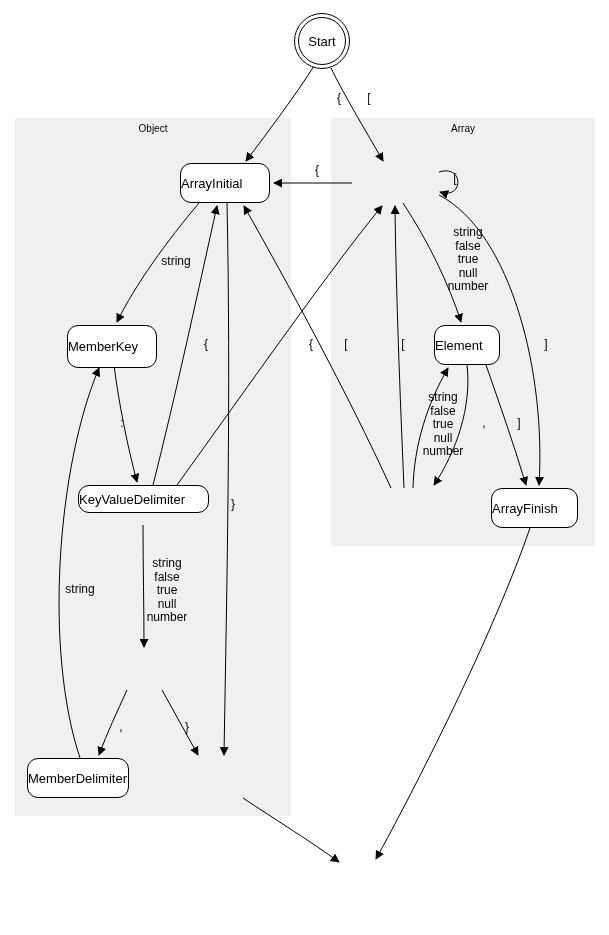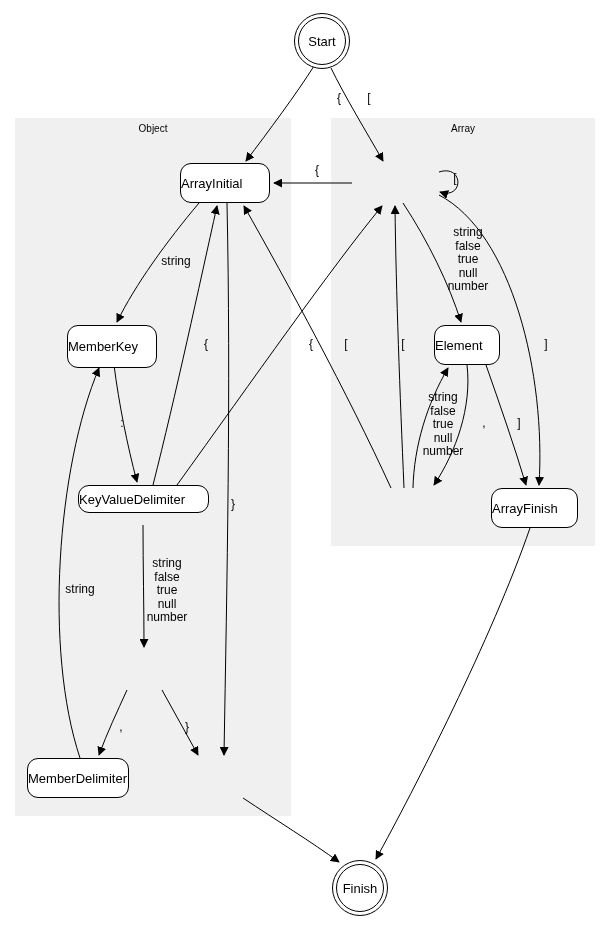--- a/index.html
+++ b/index.html
@@ -139,25 +139,20 @@
   <div class="node" style="left:491px; top:488px; width:87px; height:40px">
     <span>ArrayFinish</span>
   </div>
 
 
   <div class="node" style="left:27px; top:758px; width:102px; height:40px">
     <span>MemberDelimiter</span>
   </div>
 
 
-  <div class="node circle" style="left:332px; top:860px; width:56px; height:56px">
-    <div class="inner-circle">
-      <span>Finish</span>
-    </div>
-  </div>
 
   <div class="edge-label" style="left:339px; top:99px">{</div>
   <div class="edge-label" style="left:369px; top:99px">[</div>
   <div class="edge-label" style="left:317px; top:171px">{</div>
   <div class="edge-label" style="left:455px; top:179px">[</div>
   <div class="edge-label" style="left:176px; top:262px">string</div>
   <div class="edge-label" style="left:233px; top:505px">}</div>
   <div class="edge-label" style="left:122px; top:424px">:</div>
   <div class="edge-label" style="left:206px; top:345px">{</div>
   <div class="edge-label" style="left:346px; top:345px">[</div>

